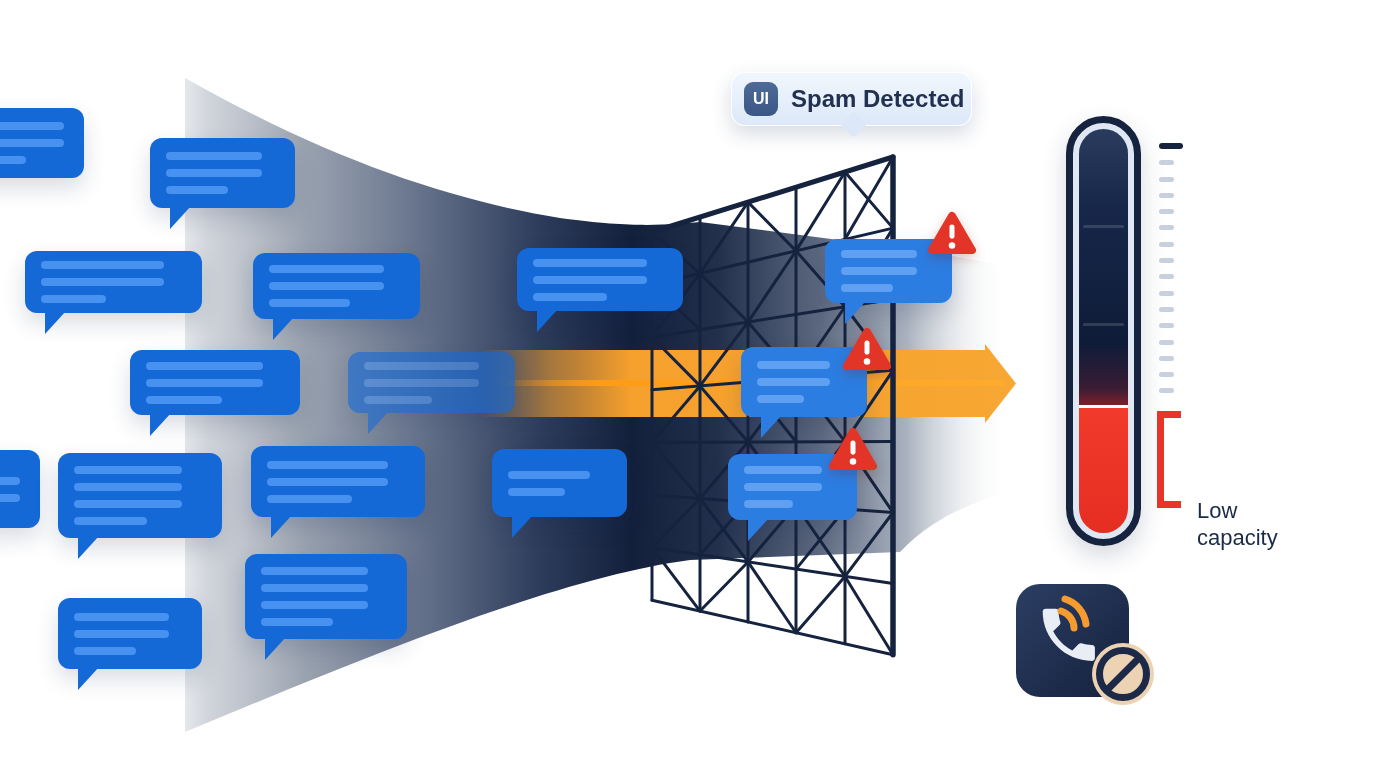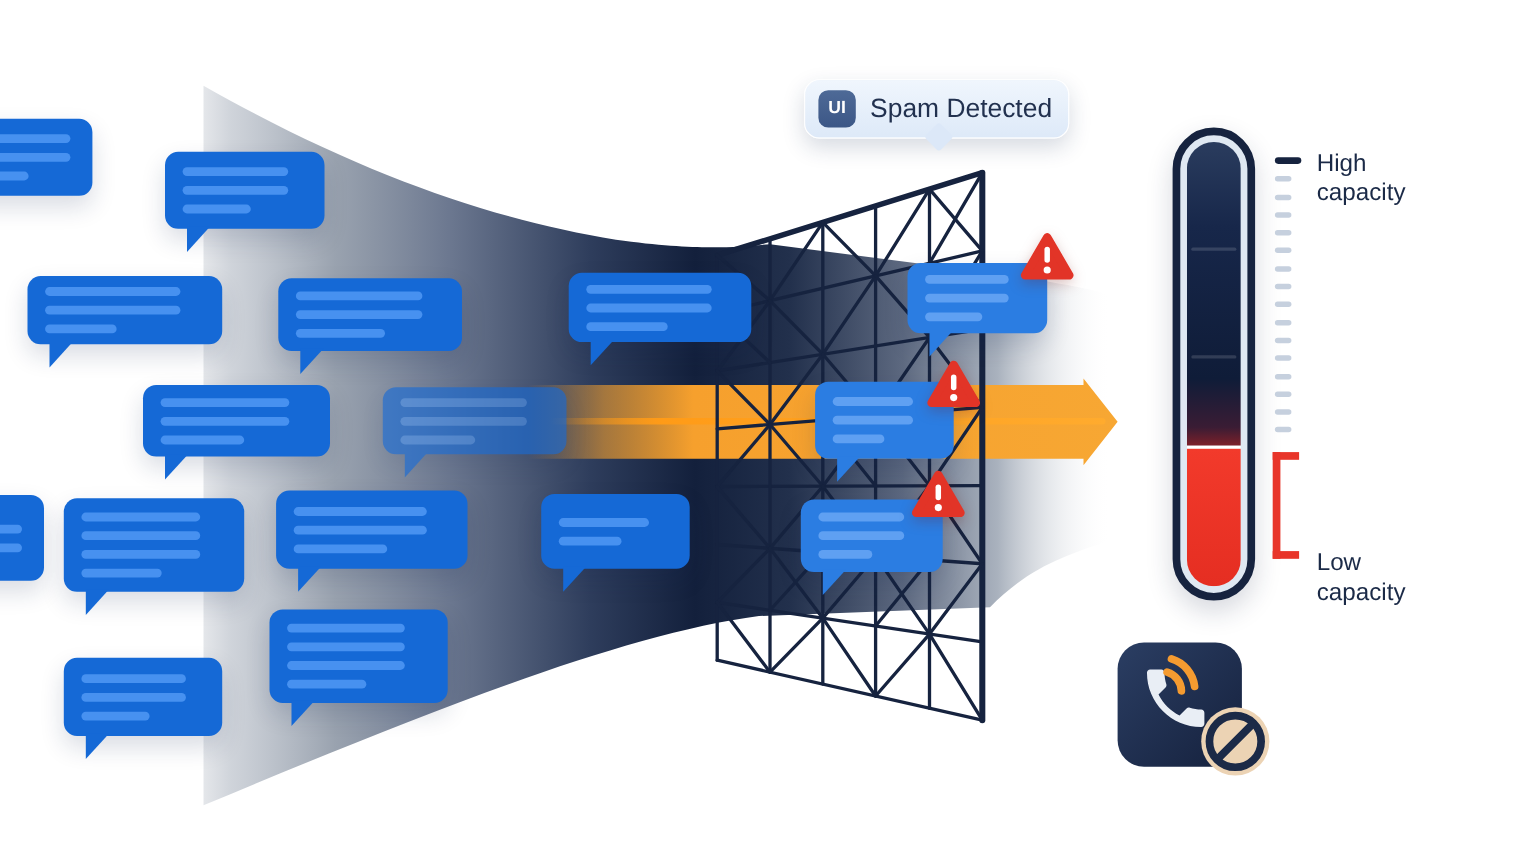--- a/index.html
+++ b/index.html
@@ -25,21 +25,21 @@
            background:linear-gradient(180deg,#f0f6fd,#dde9f8);
            border:1.5px solid rgba(255,255,255,.95);border-radius:14px;
            box-shadow:0 8px 20px rgba(30,50,90,.18);
            display:flex;align-items:center;gap:13px;padding:0 12px;box-sizing:border-box;}
   .tooltip-tail{position:absolute;left:112px;bottom:-9px;width:19px;height:19px;
            background:#dce8f8;transform:rotate(45deg);border-radius:3px;}
   .ui-badge{width:34px;height:34px;border-radius:9px;flex:none;position:relative;z-index:1;
            background:linear-gradient(180deg,#4e6a97,#3c5786);
            color:#fff;font-size:16px;font-weight:700;
            display:flex;align-items:center;justify-content:center;}
-  .tooltip-label{font-size:24px;font-weight:400;color:#22314f;position:relative;z-index:1;white-space:nowrap;}
+  .tooltip-label{font-size:24px;font-weight:700;color:#22314f;position:relative;z-index:1;white-space:nowrap;}
 
   
   .thermo{position:absolute;left:1066px;top:116px;width:75px;height:430px;box-sizing:border-box;
           border:7px solid var(--navy);border-radius:40px;background:#dfe8f2;
           box-shadow:0 10px 24px rgba(25,40,70,.18);}
   .thermo-inner{position:absolute;left:6px;top:6px;right:6px;bottom:6px;border-radius:30px;
           overflow:hidden;display:flex;flex-direction:column;}
   .thermo-navy{height:276px;flex:none;position:relative;
           background:linear-gradient(180deg,#2a3c5e 0%,#17274a 28%,#0f1c38 78%,#3a1c34 94%,#7c2029 100%);}
   .thermo-mark{position:absolute;left:4px;right:4px;height:3px;border-radius:2px;background:rgba(255,255,255,.14);}
@@ -305,21 +305,20 @@
       <div class="tick"></div>
       <div class="tick"></div>
       <div class="tick"></div>
       <div class="tick"></div>
       <div class="tick"></div>
       <div class="tick"></div>
       <div class="tick"></div>
       <div class="tick"></div>
     </div>
   <div class="bracket"></div>
-  <div class="cap-label high">High capacity</div>
   <div class="cap-label low">Low capacity</div>
 
   <div class="phone-wrap">
     <svg width="170" height="150" viewBox="0 0 170 150">
       <defs>
         <linearGradient id="phGrad" x1="0" y1="0" x2="1" y2="1">
           <stop offset="0" stop-color="#2b3e63"></stop>
           <stop offset="1" stop-color="#15213d"></stop>
         </linearGradient>
       </defs>

